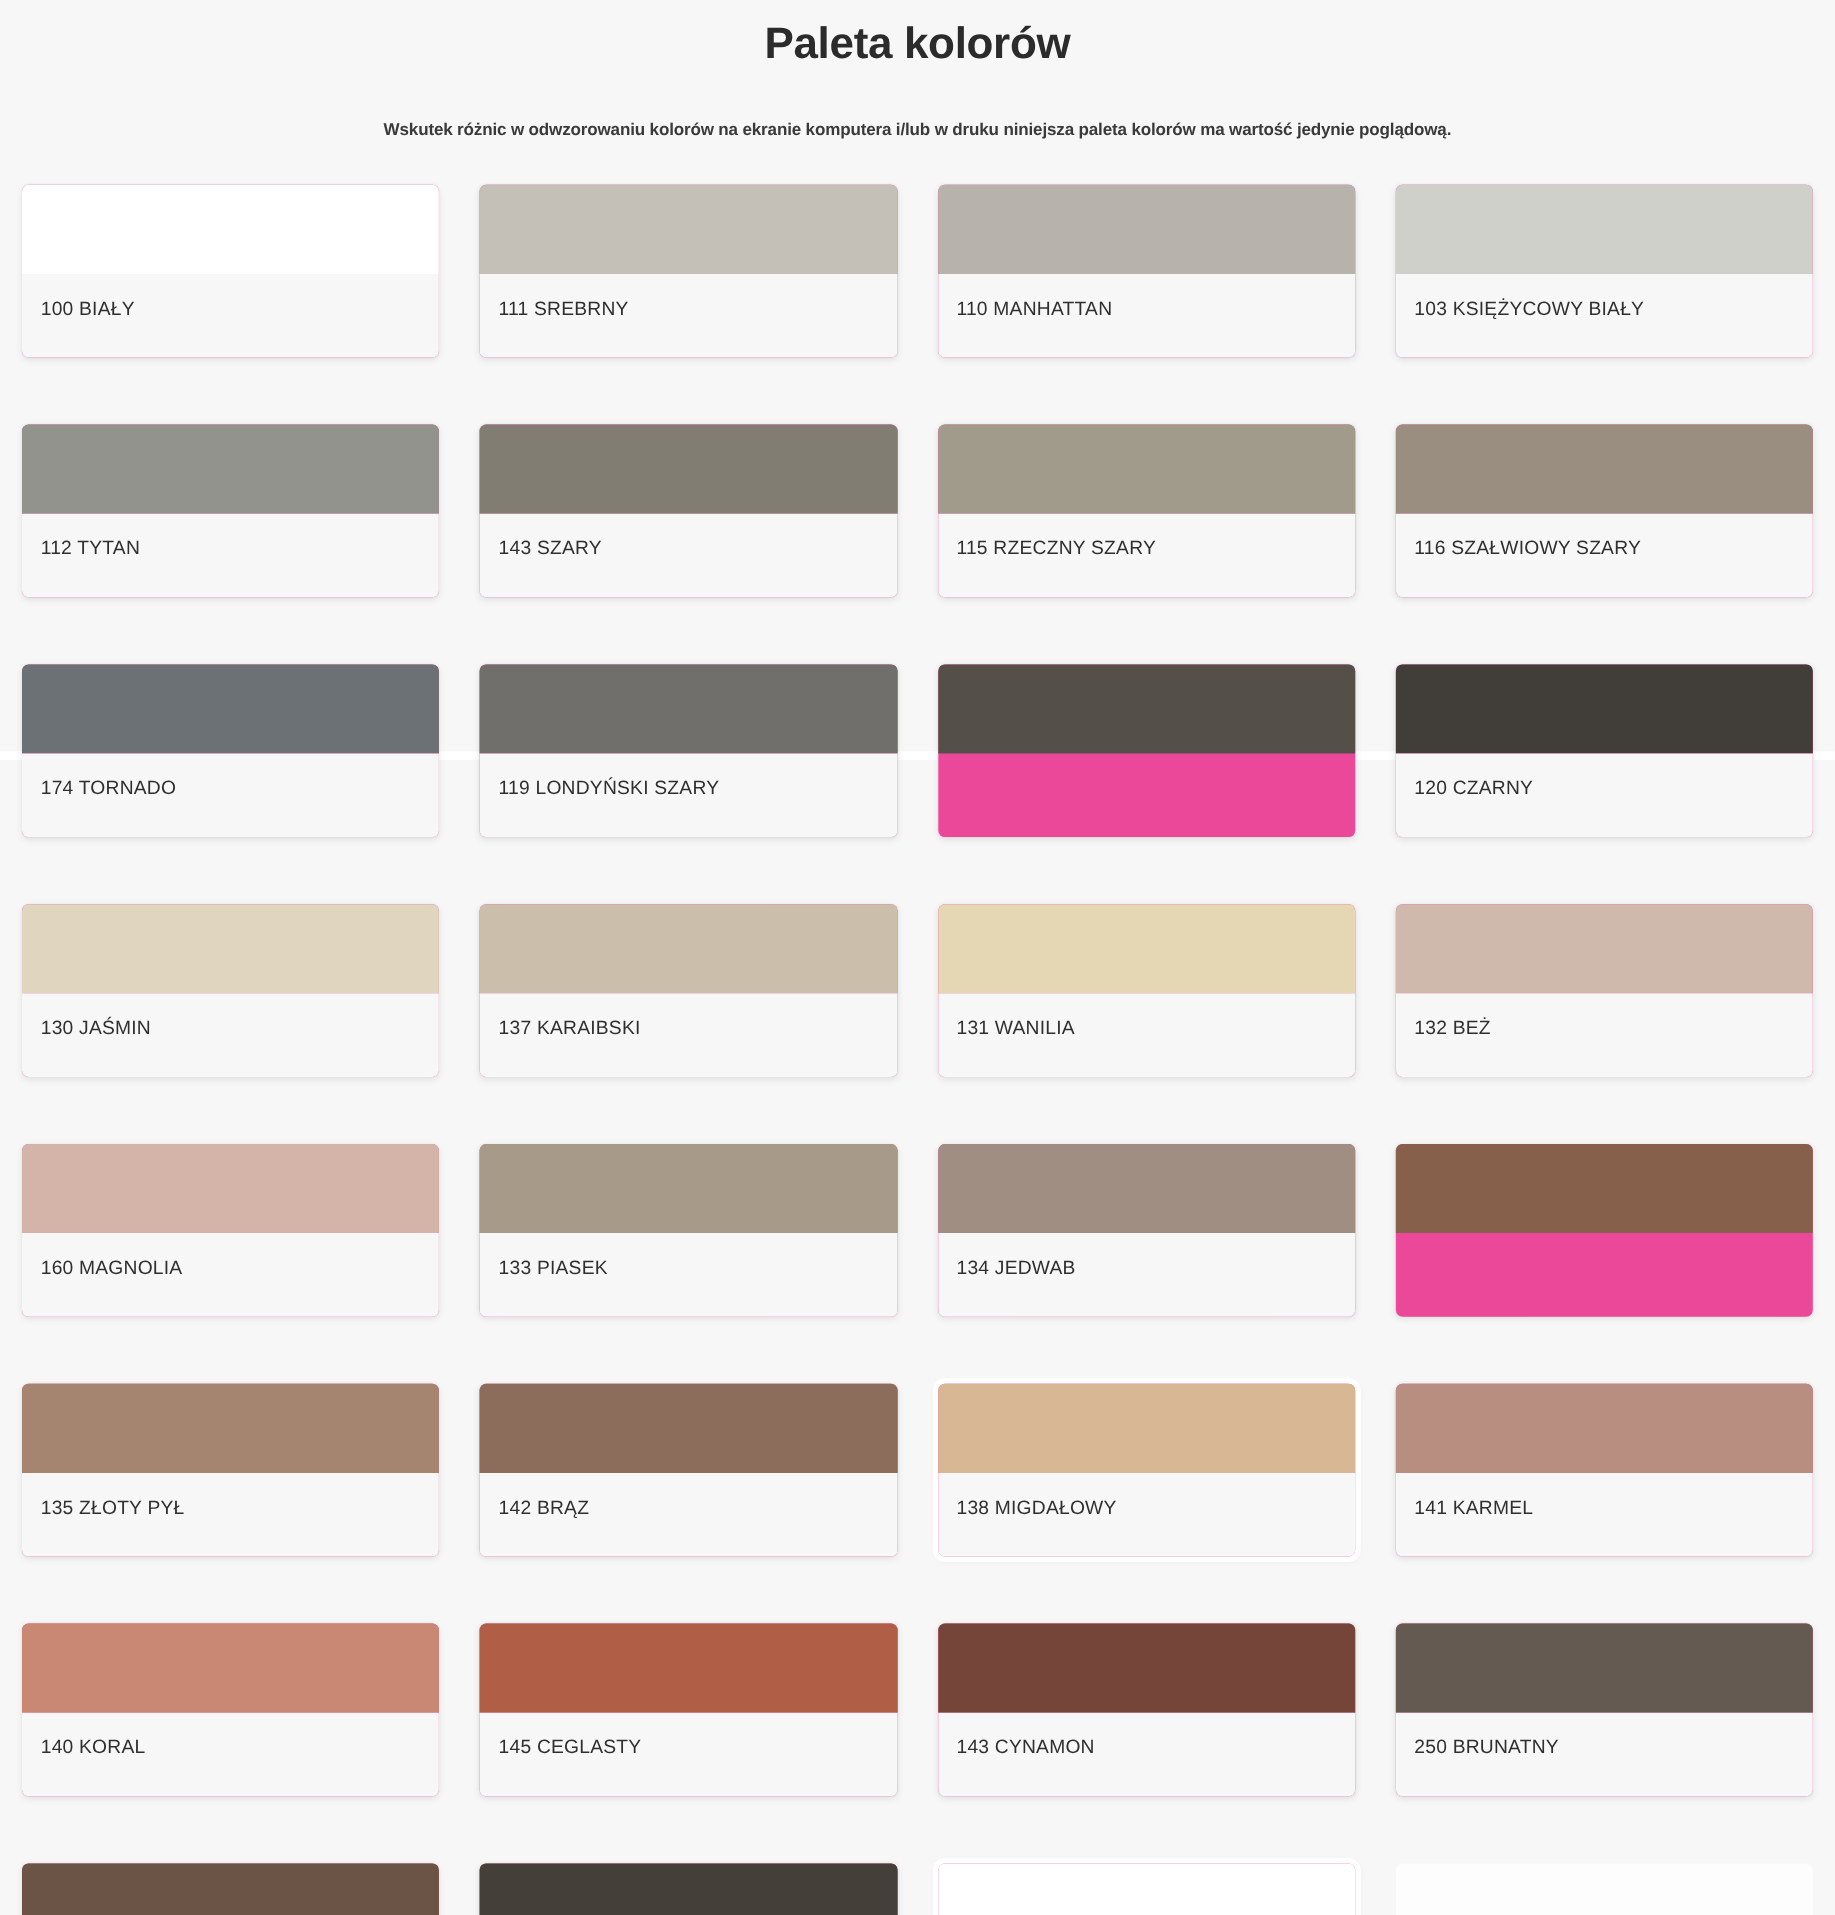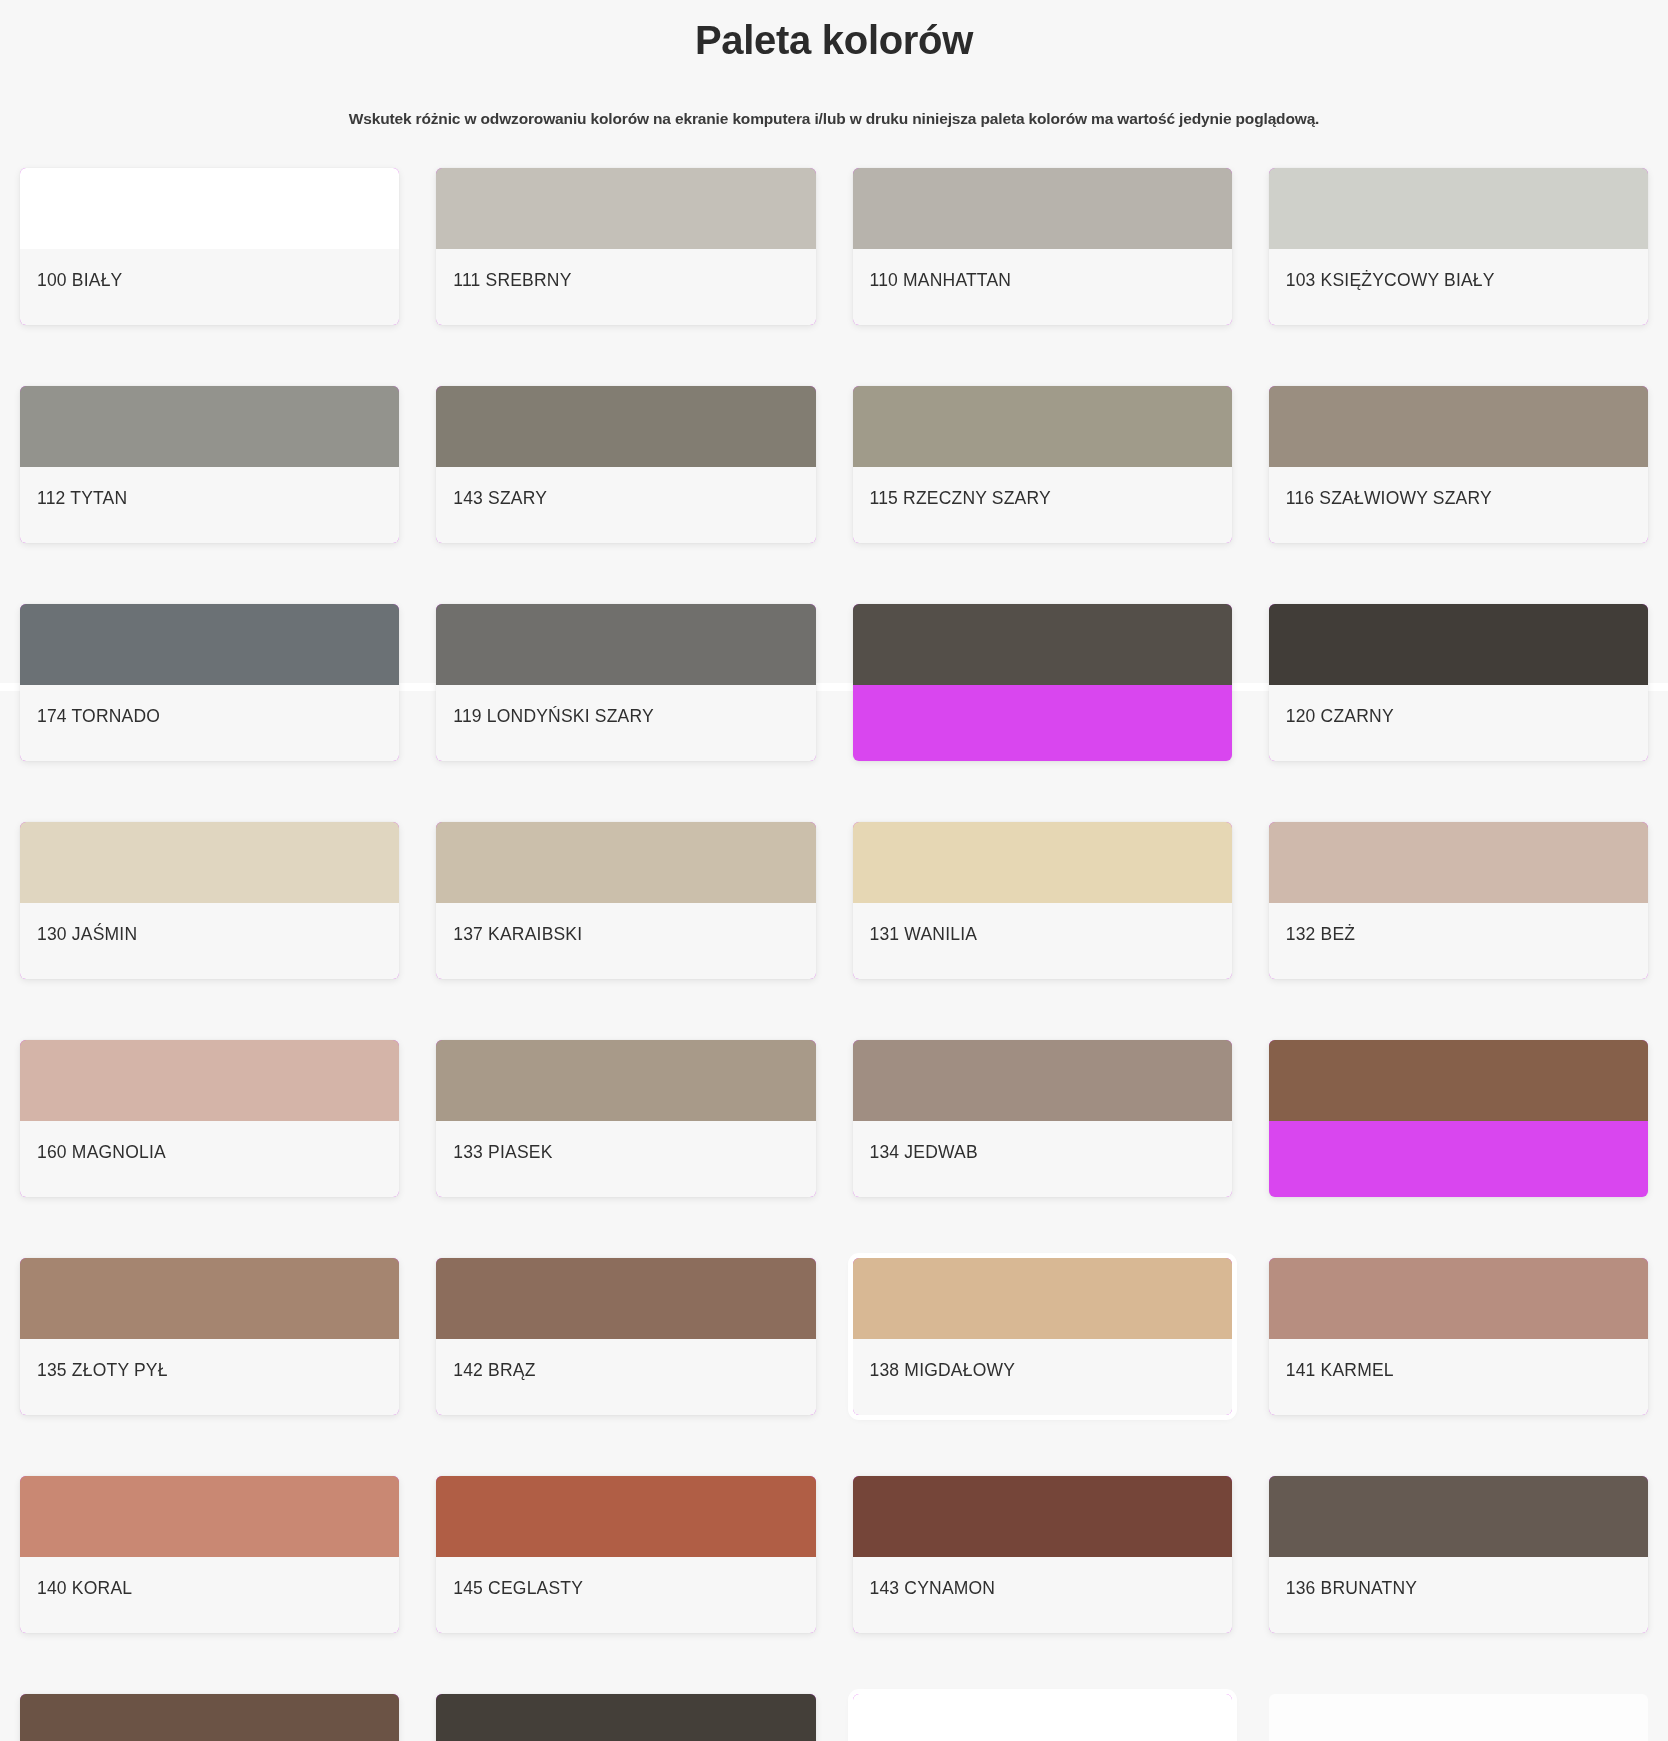--- a/index.html
+++ b/index.html
@@ -53,21 +53,21 @@
     margin: 0;
     padding: 38px 20px 0 20px;
     display: grid;
     grid-template-columns: repeat(4, 1fr);
     column-gap: 37px;
     row-gap: 61px;
   }
 
   .color-card {
     position: relative;
-    background: #d946ef;
+    background: #ec4899;
     border-radius: 6px;
     overflow: visible;
     box-shadow: 0 2px 7px rgba(0,0,0,0.085), 0 0px 2px rgba(0,0,0,0.05);
     height: 157px;
     display: flex;
     flex-direction: column;
     cursor: pointer;
   }
   .color-card.is-selected {
     box-shadow: 0 0 0 5px #ffffff, 0 2px 9px rgba(0,0,0,0.10);
@@ -284,21 +284,21 @@
       </div>
       <div class="color-card">
         <div class="swatch" style="background: rgb(117, 69, 57);"></div>
         <div class="card-body">
           <span class="color-label">143 CYNAMON</span>
         </div>
       </div>
       <div class="color-card">
         <div class="swatch" style="background: rgb(101, 90, 82);"></div>
         <div class="card-body">
-          <span class="color-label">136 BRUNATNY</span>
+          <span class="color-label">250 BRUNATNY</span>
         </div>
       </div>
       <div class="color-card">
         <div class="swatch" style="background: rgb(107, 83, 69);"></div>
       </div>
       <div class="color-card">
         <div class="swatch" style="background: rgb(68, 63, 57);"></div>
       </div>
       <div class="color-card is-selected">
         <div class="swatch" style="background: rgb(255, 255, 255);"></div>

